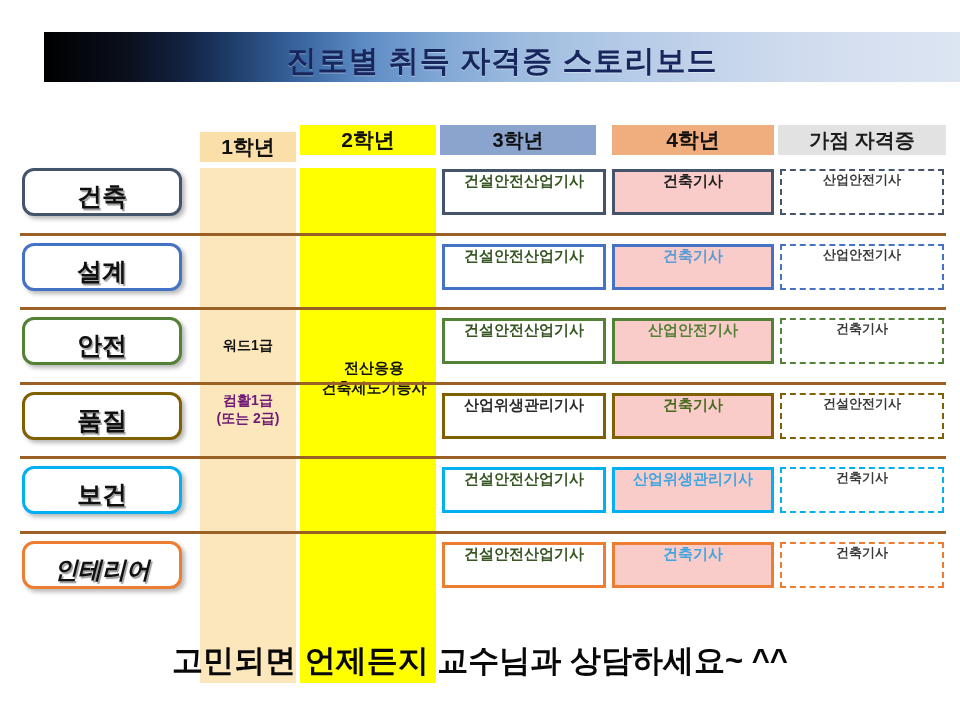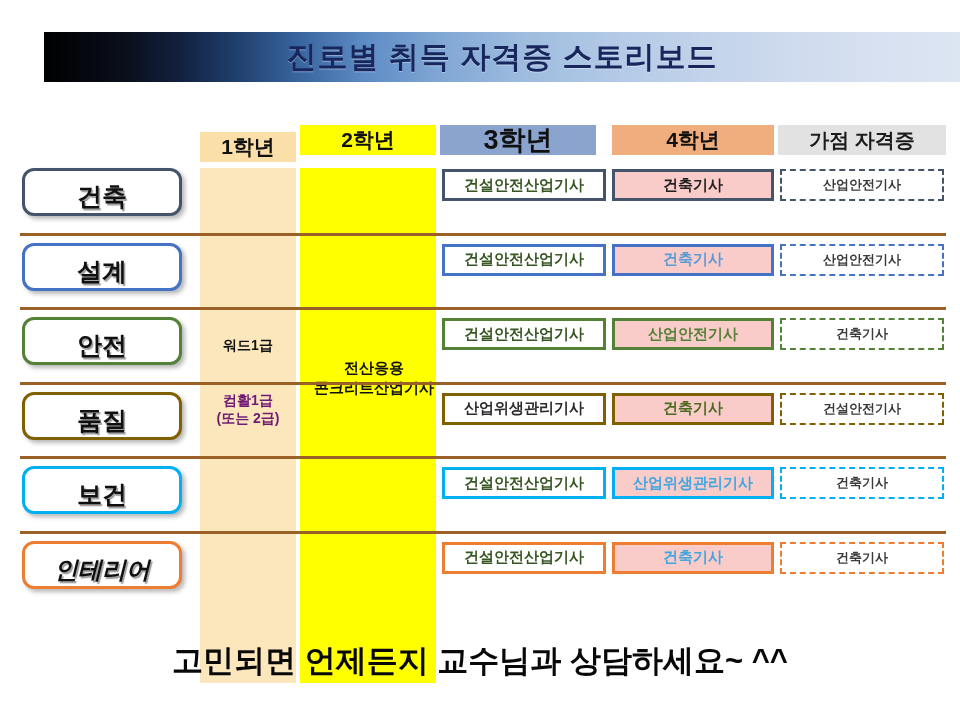--- a/index.html
+++ b/index.html
@@ -31,21 +31,21 @@
         #3a66a0 28%,
         #5d8bc4 35%,
         #7fa6d4 43%,
         #9dbbde 52%,
         #b2c9e6 62%,
         #c2d3ea 72%,
         #cfdbee 82%,
         #d8e1f1 92%,
         #dde5f3 100%);
     display: flex;
-    align-items: center;
+    align-items: flex-end;
     justify-content: center;
   }
   .title-text {
     font-size: 30px;
     font-weight: bold;
     color: #17265c;
     letter-spacing: 1px;
     white-space: nowrap;
     text-shadow: 0 1px 0 rgba(255,255,255,0.35);
   }
@@ -57,21 +57,21 @@
     height: 30px;
     display: flex;
     align-items: center;
     justify-content: center;
     font-weight: bold;
     color: #111111;
     box-sizing: border-box;
   }
   .hdr-y1 { left: 200px; top: 132px; width: 96px;  background: #fbdfa8; font-size: 21px; }
   .hdr-y2 { left: 300px; top: 125px; width: 136px; background: #ffff00; font-size: 21px; }
-  .hdr-y3 { left: 440px; top: 125px; width: 156px; background: #8aa4ce; font-size: 27px; }
+  .hdr-y3 { left: 440px; top: 125px; width: 156px; background: #8aa4ce; font-size: 20px; }
   .hdr-y4 { left: 612px; top: 125px; width: 162px; background: #f0ad7e; font-size: 21px; }
   .hdr-bo { left: 778px; top: 125px; width: 168px; background: #e2e2e2; font-size: 20px; color: #1b1b1b; }
 
   
   .band {
     position: absolute;
     top: 168px;
     height: 515px;
     display: flex;
     flex-direction: column;
@@ -140,23 +140,22 @@
     font-weight: bold;
     color: #101010;
     text-shadow: 1.5px 1.5px 1px rgba(140,140,140,0.85);
     white-space: nowrap;
   }
   .rowlabel.narrow span { font-size: 24px; font-style: italic; }
 
   
   .cell {
     position: absolute;
-    height: 32px;
-    display: flex;
-    align-items: center;
+    height: 46px;
+    display: flex;
     justify-content: center;
     box-sizing: border-box;
     text-align: center;
     font-family: Liberation Serif, serif;
   }
   .cell-y3 { left: 442px; width: 164px; background: #ffffff; border-width: 3px; border-style: solid; }
   .cell-y4 { left: 612px; width: 162px; background: #f9ccca; border-width: 3px; border-style: solid; }
   .cell-bo { left: 780px; width: 164px; background: #ffffff; border-width: 2px; border-style: dashed; }
 
   .cell-y3 span, .cell-y4 span { font-size: 15px; font-weight: bold; white-space: nowrap; }
@@ -202,21 +201,21 @@
   <div class="band-top">워드1급</div>
   <div class="band-bot">
     <div>컴활1급</div>
     <div>(또는 2급)</div>
   </div>
 </div>
 
 <div class="band band-y2">
   <div class="band-mid">
     <div>전산응용</div>
-    <div>콘크리트산업기사</div>
+    <div>건축제도기능사</div>
   </div>
 </div>
 
 <div id="rows-host">
     <div class="rowlabel" style="top: 168px; border: 3px solid rgb(68, 84, 106);">
       <span>건축</span>
     </div>
     <div class="cell cell-y3" style="top: 169px; border-color: rgb(68, 84, 106);">
       <span style="color: rgb(55, 86, 35);">건설안전산업기사</span>
     </div>

